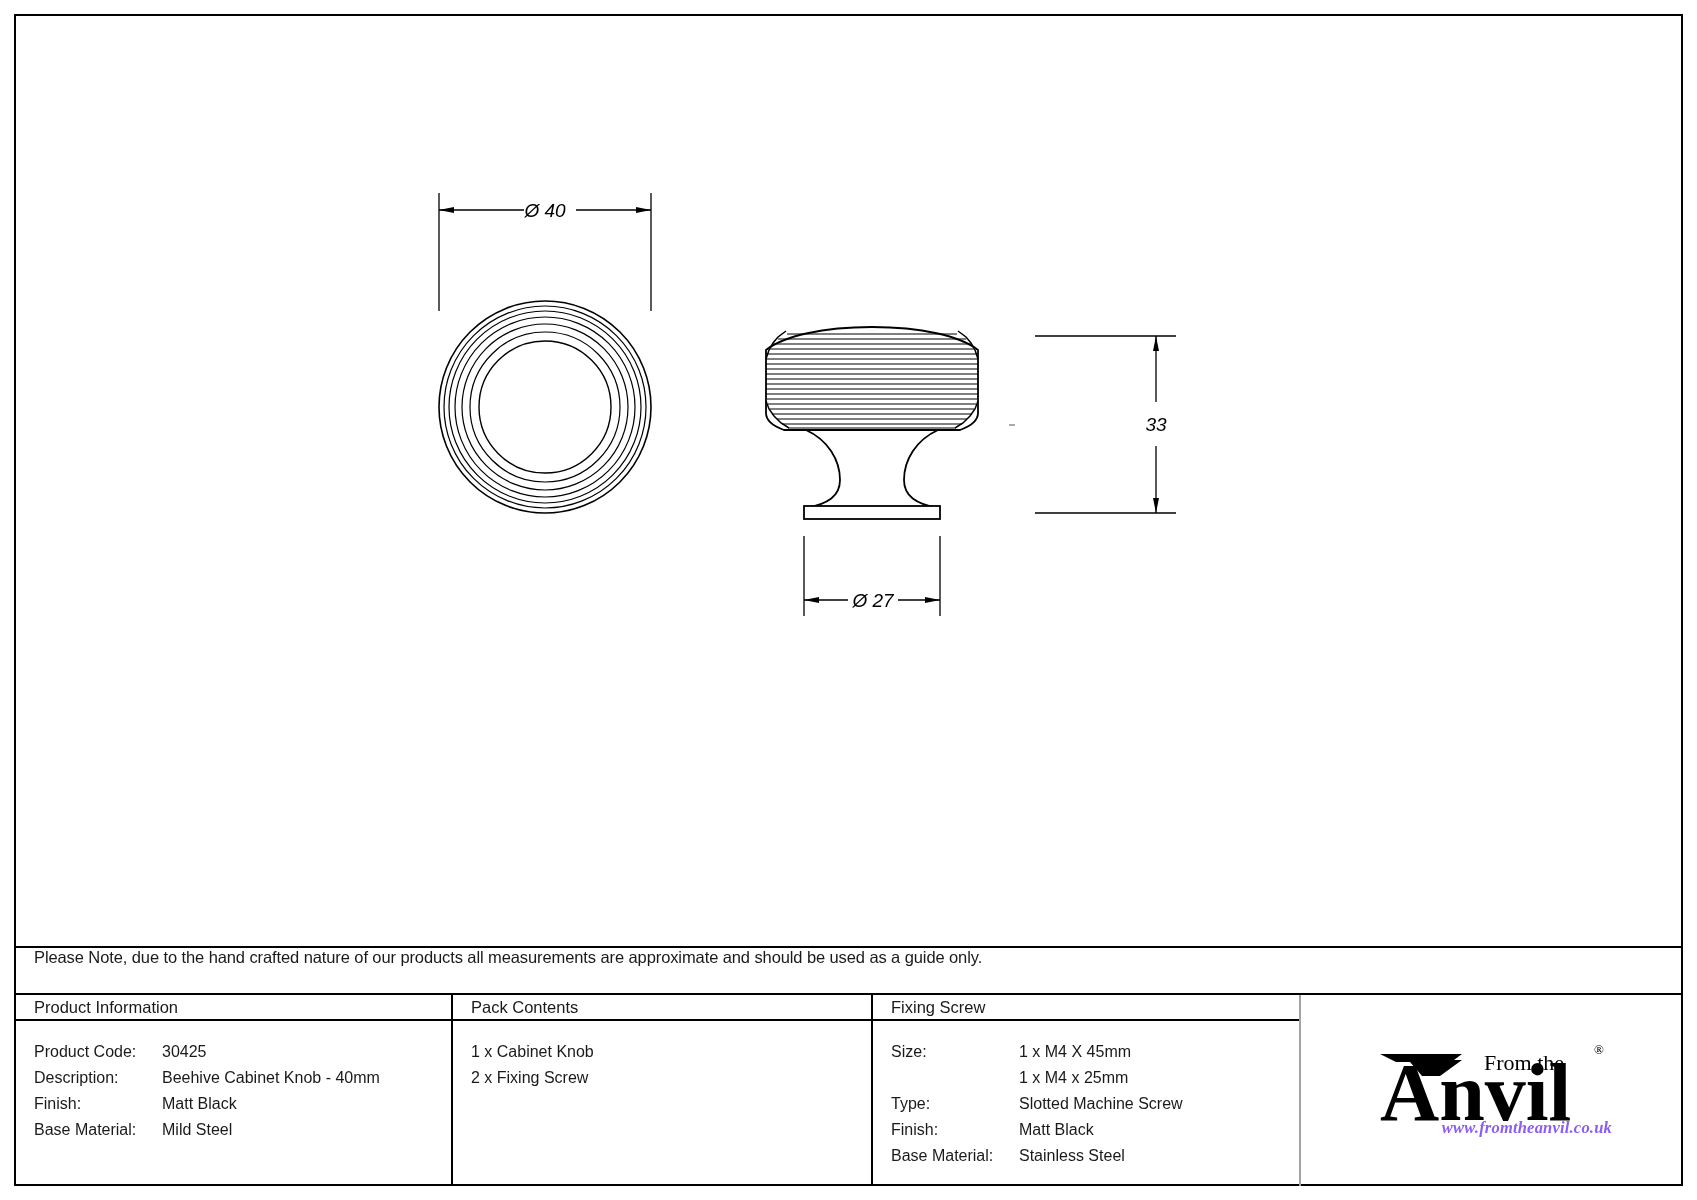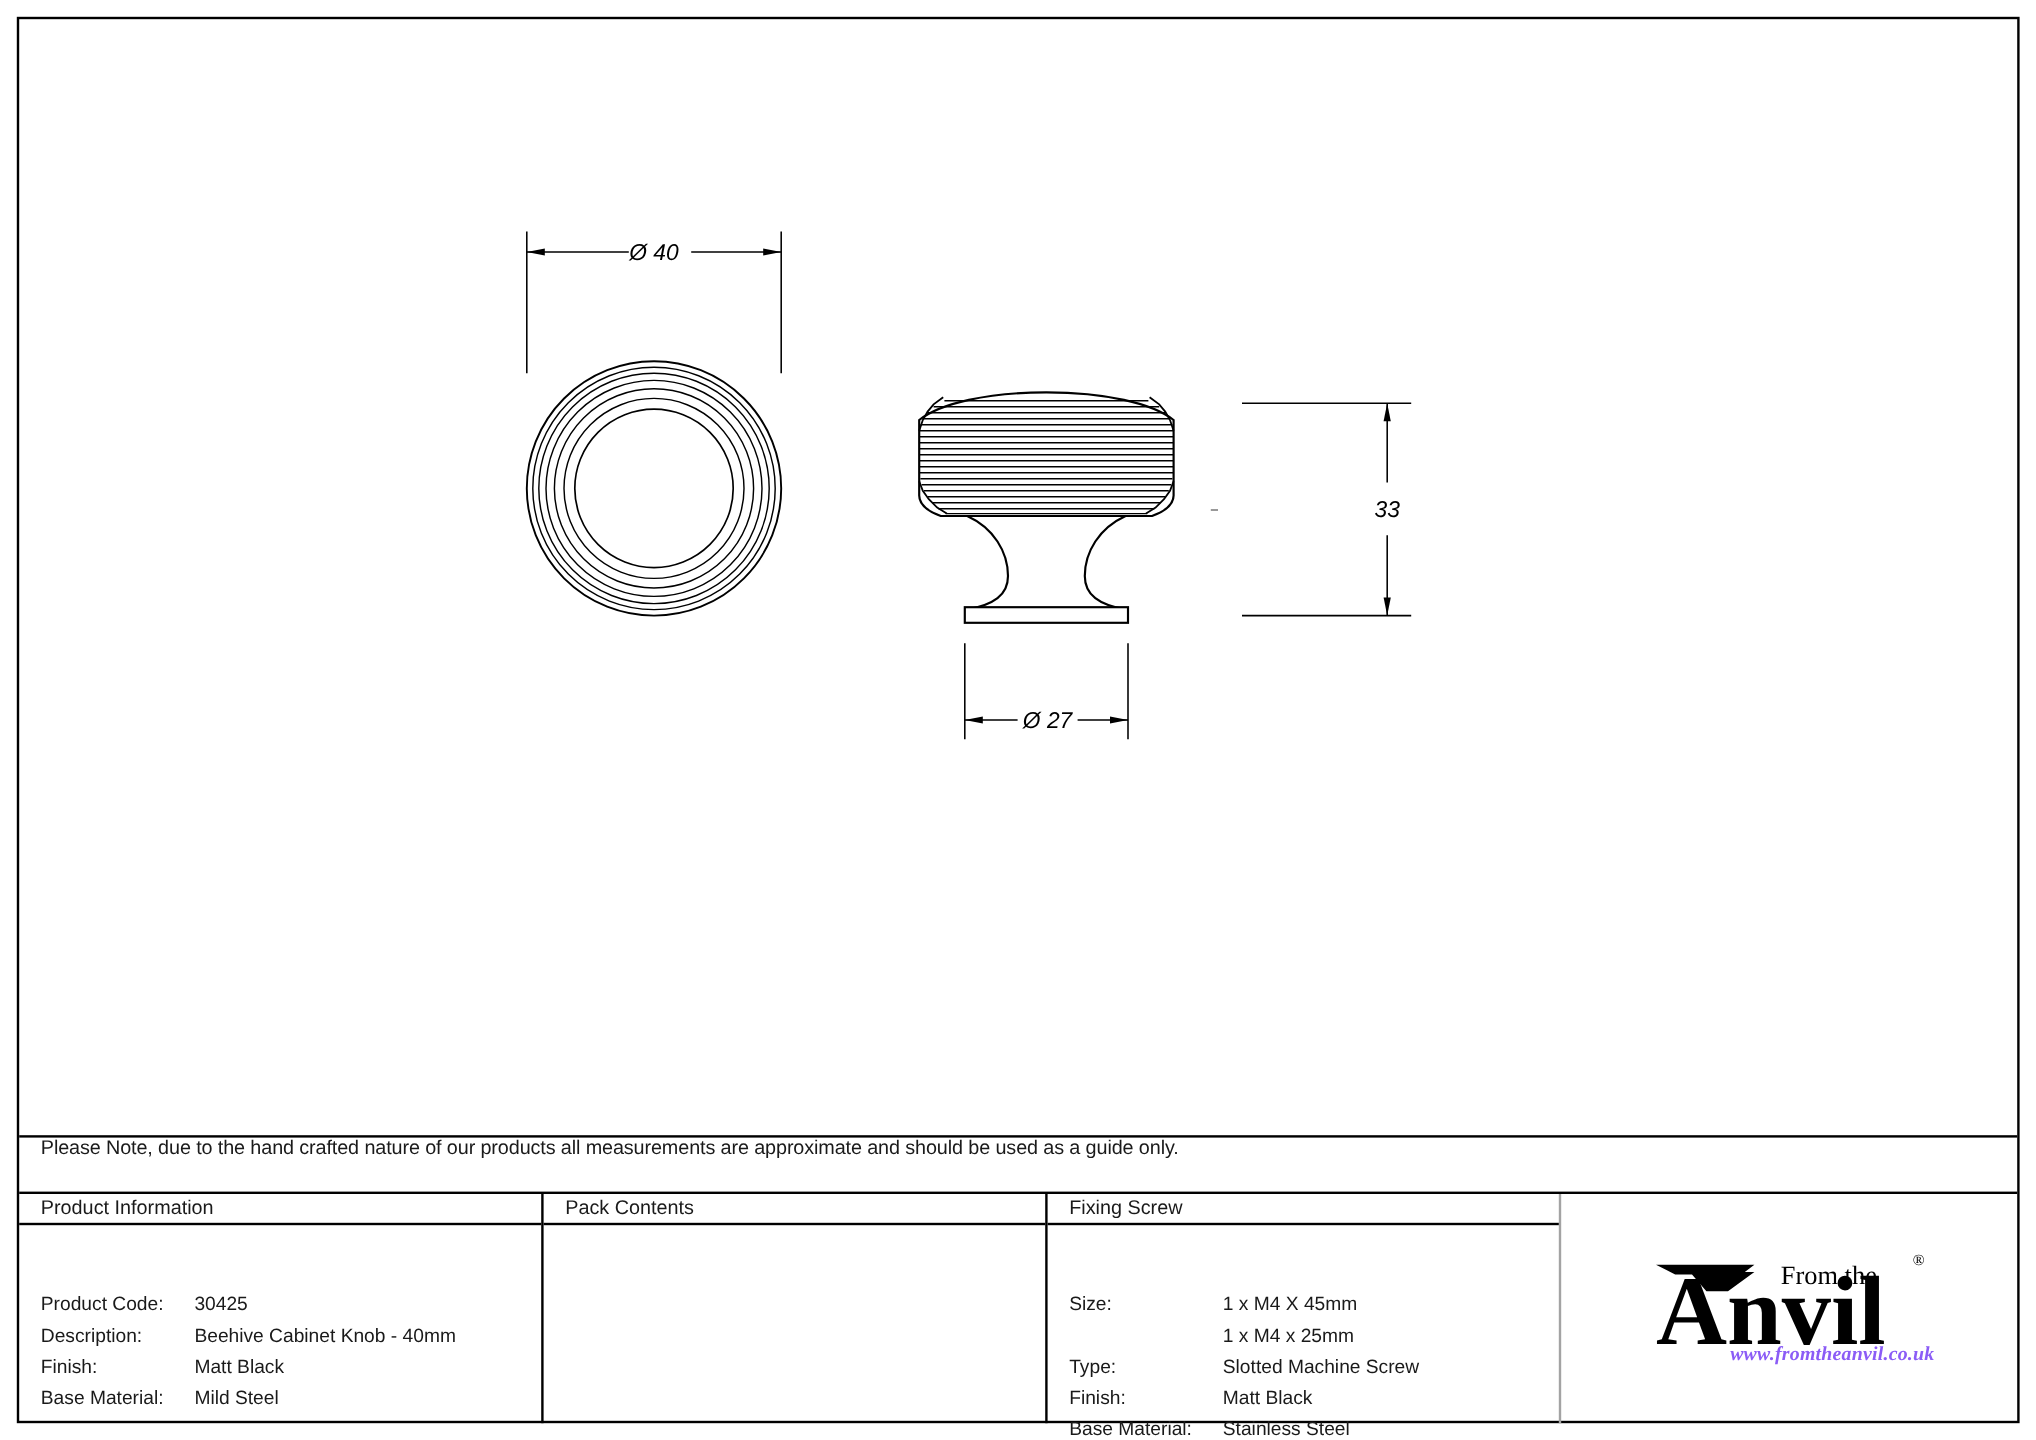--- a/index.html
+++ b/index.html
@@ -62,22 +62,21 @@
   .col.c4 { flex: 1 1 auto; }
 
   .col-head {
     height: 26px;
     display: flex; align-items: center;
     padding-left: 18px;
     font-size: 16.5px;
     border-bottom: 2px solid #000;
   }
   .col-body {
-    padding: 28px 0 0 18px;
-    margin-top: 26px;
+    padding: 18px 0 0 18px;
   }
   .kv {
     display: flex;
     font-size: 16px;
     line-height: 26px;
   }
   .kv .k { width: 128px; flex: 0 0 128px; }
   .kv .v { flex: 1 1 auto; }
   .plain {
     font-size: 16px;
@@ -241,20 +240,24 @@
           </div>
           <div class="kv">
             <span class="k">Base Material:</span>
             <span class="v">Mild Steel</span>
           </div>
         </div>
       </div>
 
       <div class="col c2">
         <div class="col-head">Pack Contents</div>
+        <div class="col-body">
+          <div class="plain">1 x Cabinet Knob</div>
+          <div class="plain">2 x Fixing Screw</div>
+        </div>
       </div>
 
       <div class="col c3">
         <div class="col-head">Fixing Screw</div>
         <div class="col-body">
           <div class="kv">
             <span class="k">Size:</span>
             <span class="v">1 x M4 X 45mm</span>
           </div>
           <div class="kv">

